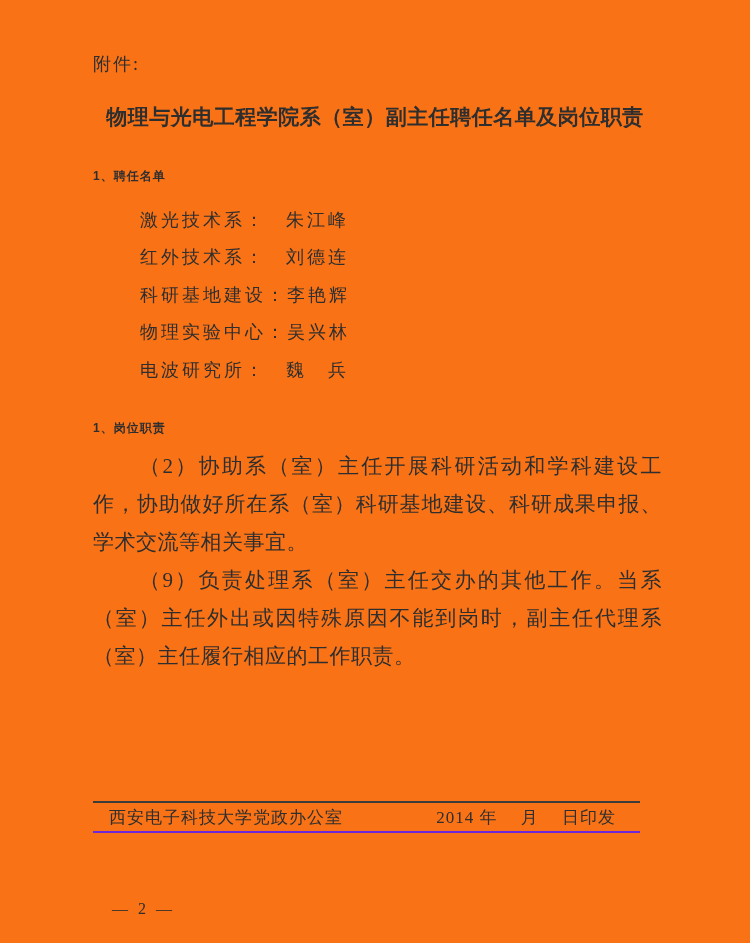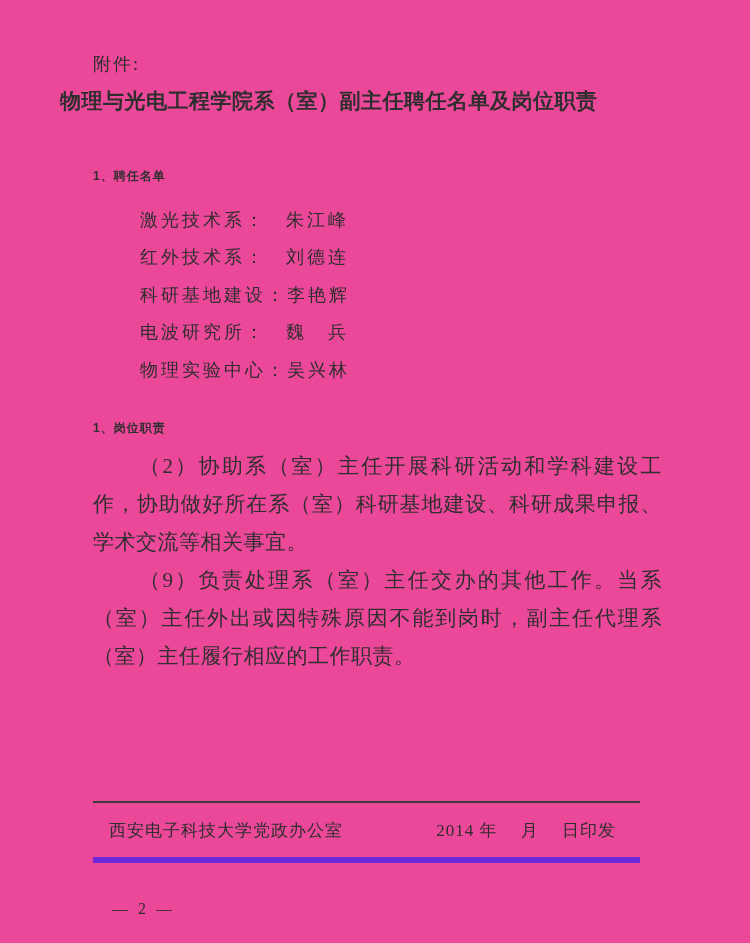--- a/index.html
+++ b/index.html
@@ -4,38 +4,39 @@
 <style>
   html, body {
     margin: 0;
     padding: 0;
     background: #ffffff;
   }
   .page {
     position: relative;
     width: 750px;
     height: 943px;
-    background: #ec4899;
+    background: #f97316;
     color: #2e2e2e;
     font-family: "Liberation Serif", "DejaVu Serif", serif;
     overflow: hidden;
   }
   .attachment {
     position: absolute;
     left: 93px;
     top: 52px;
     font-size: 18px;
     letter-spacing: 2px;
   }
   .doc-title {
     position: absolute;
     left: 60px;
     right: 60px;
-    top: 87px;
+    top: 103px;
     margin: 0;
+    text-align: center;
     font-family: "Liberation Sans", "DejaVu Sans", sans-serif;
     font-weight: bold;
     font-size: 21px;
     letter-spacing: 0.5px;
   }
   .sec-heading {
     position: absolute;
     left: 93px;
     font-family: "Liberation Sans", "DejaVu Sans", sans-serif;
     font-weight: bold;
@@ -72,23 +73,23 @@
     margin: 0;
     text-indent: 2.2em;
     letter-spacing: 0.5px;
   }
   .colophon {
     position: absolute;
     left: 93px;
     top: 801px;
     width: 547px;
     box-sizing: border-box;
-    height: 62px;
+    height: 32px;
     border-top: 2px solid #3c3c3c;
-    border-bottom: 6px solid #6d28d9;
+    border-bottom: 2px solid #6d28d9;
     display: flex;
     align-items: center;
     justify-content: space-between;
     padding: 0 24px 0 16px;
     font-size: 17px;
     letter-spacing: 1px;
   }
   .page-number {
     position: absolute;
     left: 112px;
@@ -115,26 +116,26 @@
     </div>
     <div class="appointment-row">
       <span class="dept">红外技术系：</span>
       <span class="name">刘德连</span>
     </div>
     <div class="appointment-row">
       <span class="dept">科研基地建设：</span>
       <span class="name">李艳辉</span>
     </div>
     <div class="appointment-row">
+      <span class="dept">物理实验中心：</span>
+      <span class="name">吴兴林</span>
+    </div>
+    <div class="appointment-row">
       <span class="dept">电波研究所：</span>
       <span class="name">魏　兵</span>
-    </div>
-    <div class="appointment-row">
-      <span class="dept">物理实验中心：</span>
-      <span class="name">吴兴林</span>
     </div>
   </div>
 
   <div class="sec-heading sec2">1、岗位职责</div>
 
   <div class="duties">
     <p>（2）协助系（室）主任开展科研活动和学科建设工作，协助做好所在系（室）科研基地建设、科研成果申报、学术交流等相关事宜。</p>
     <p>（9）负责处理系（室）主任交办的其他工作。当系（室）主任外出或因特殊原因不能到岗时，副主任代理系（室）主任履行相应的工作职责。</p>
   </div>
 

